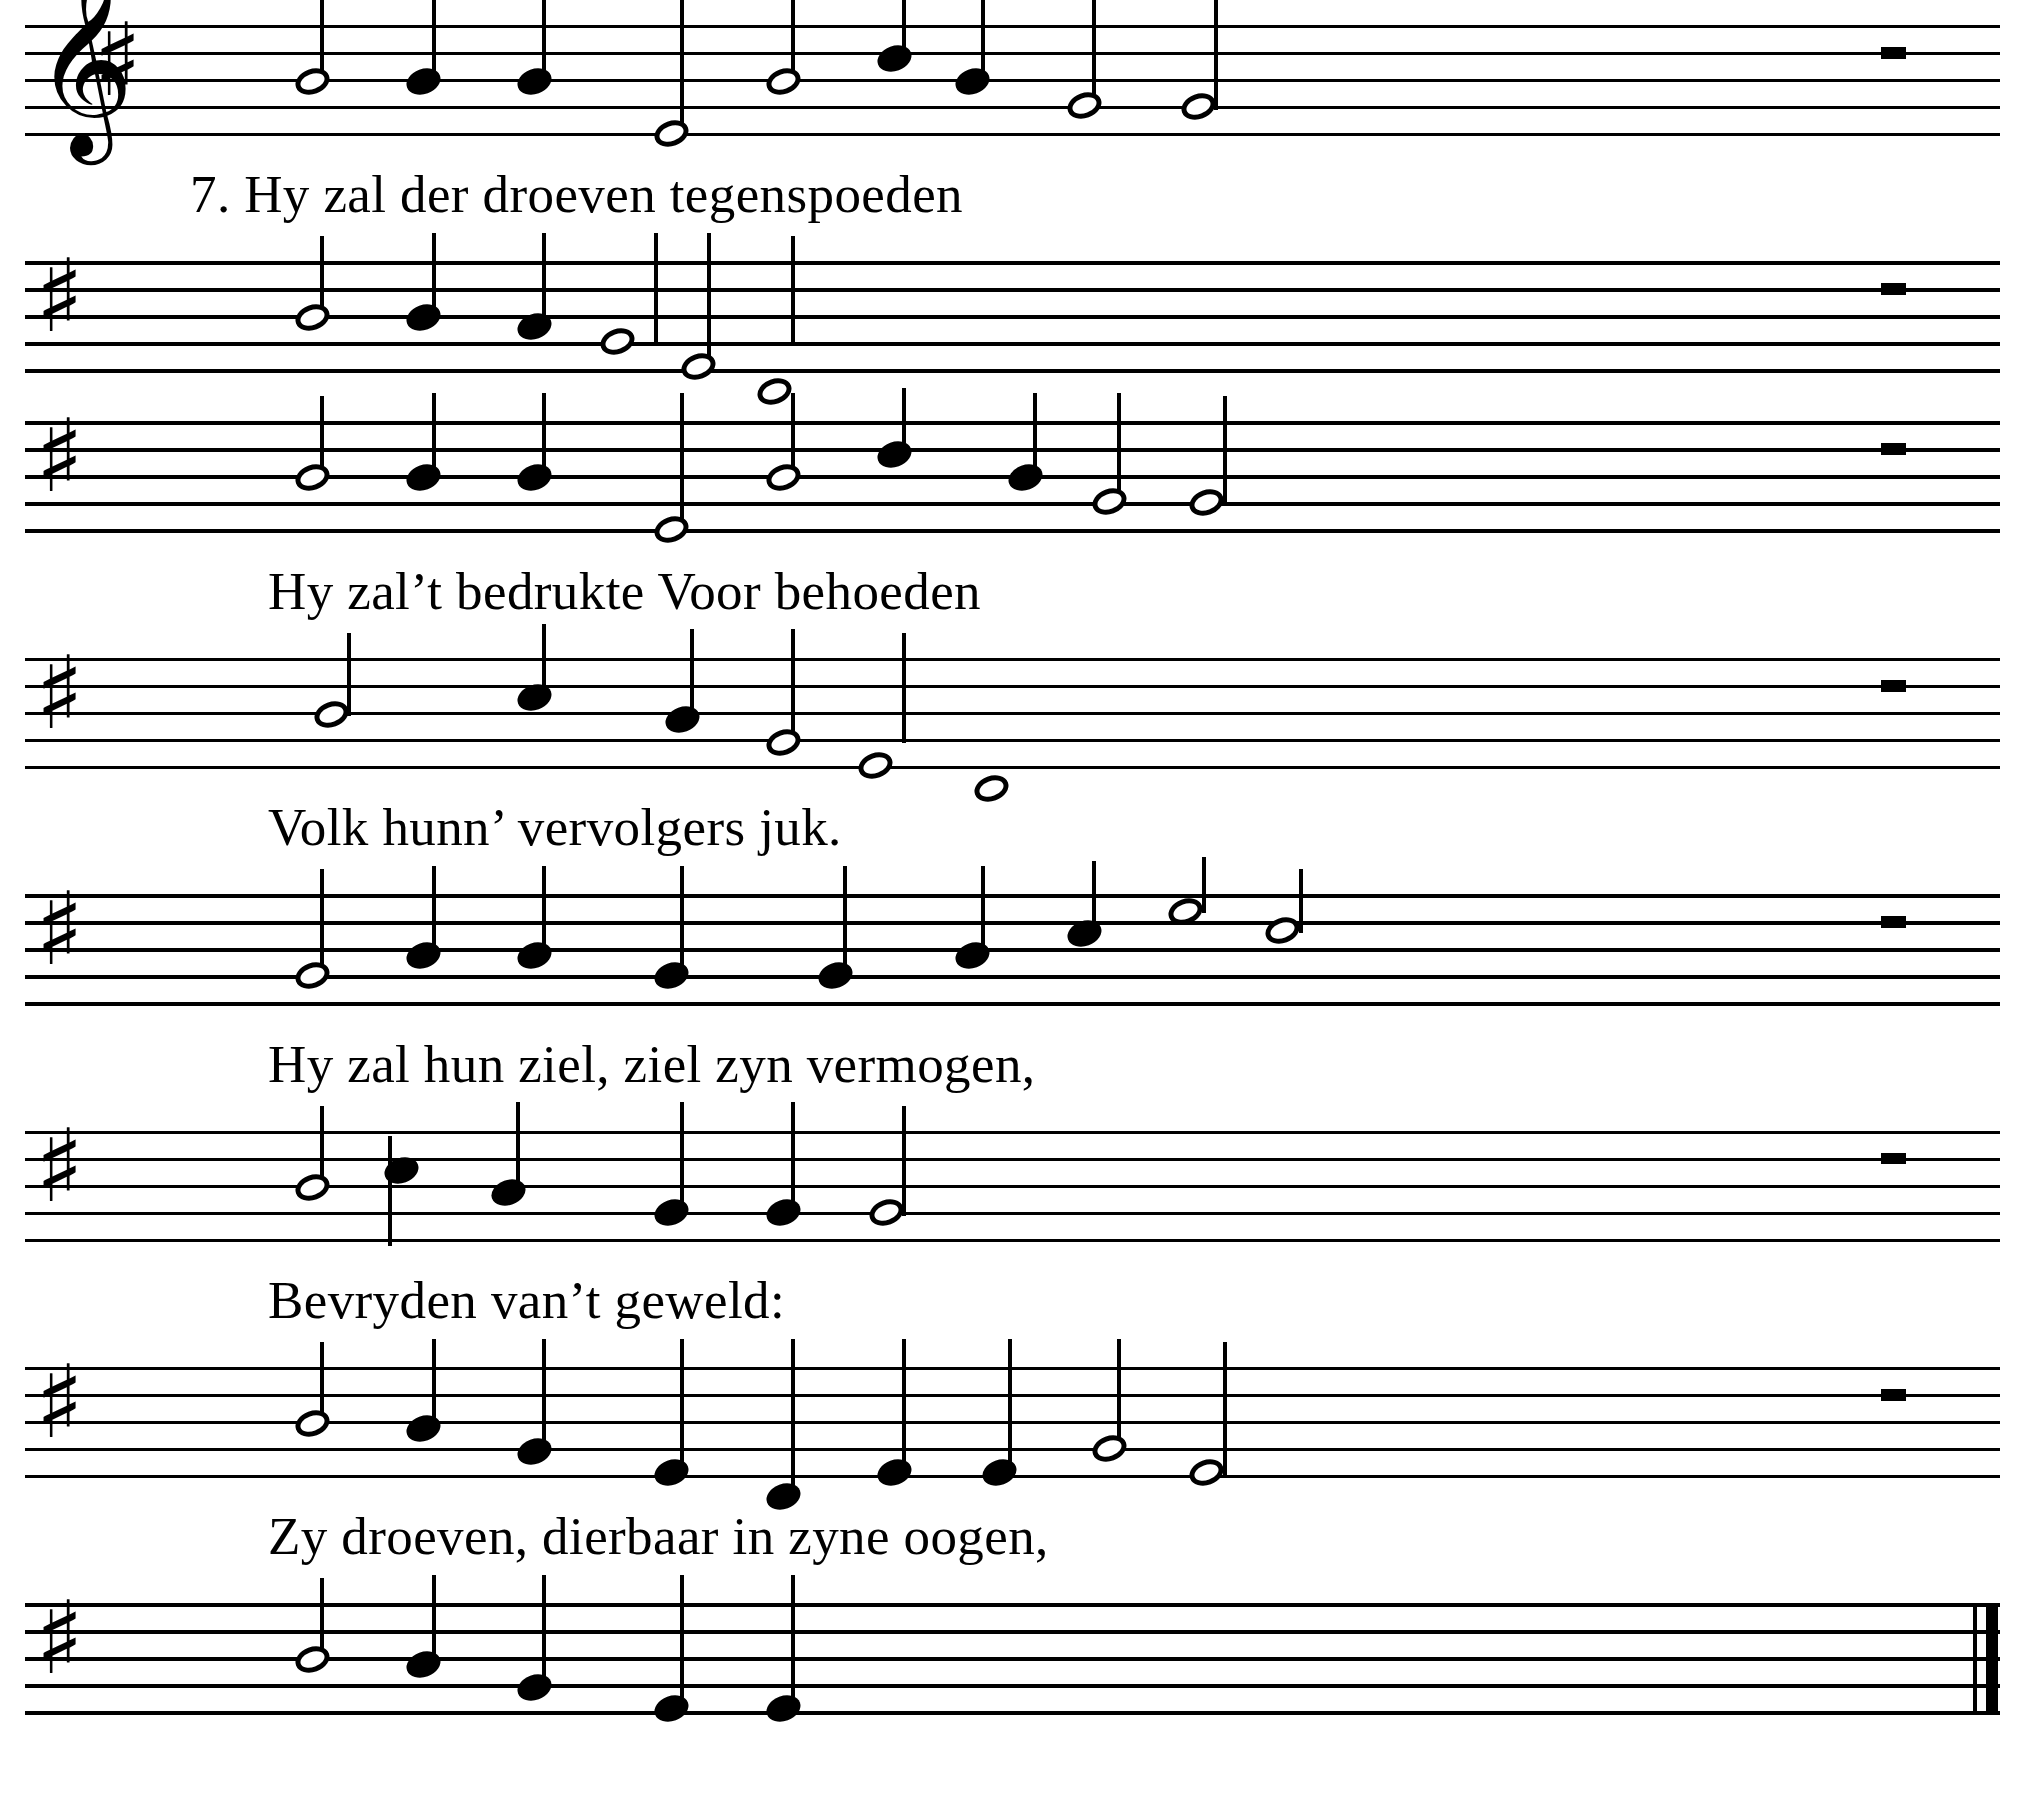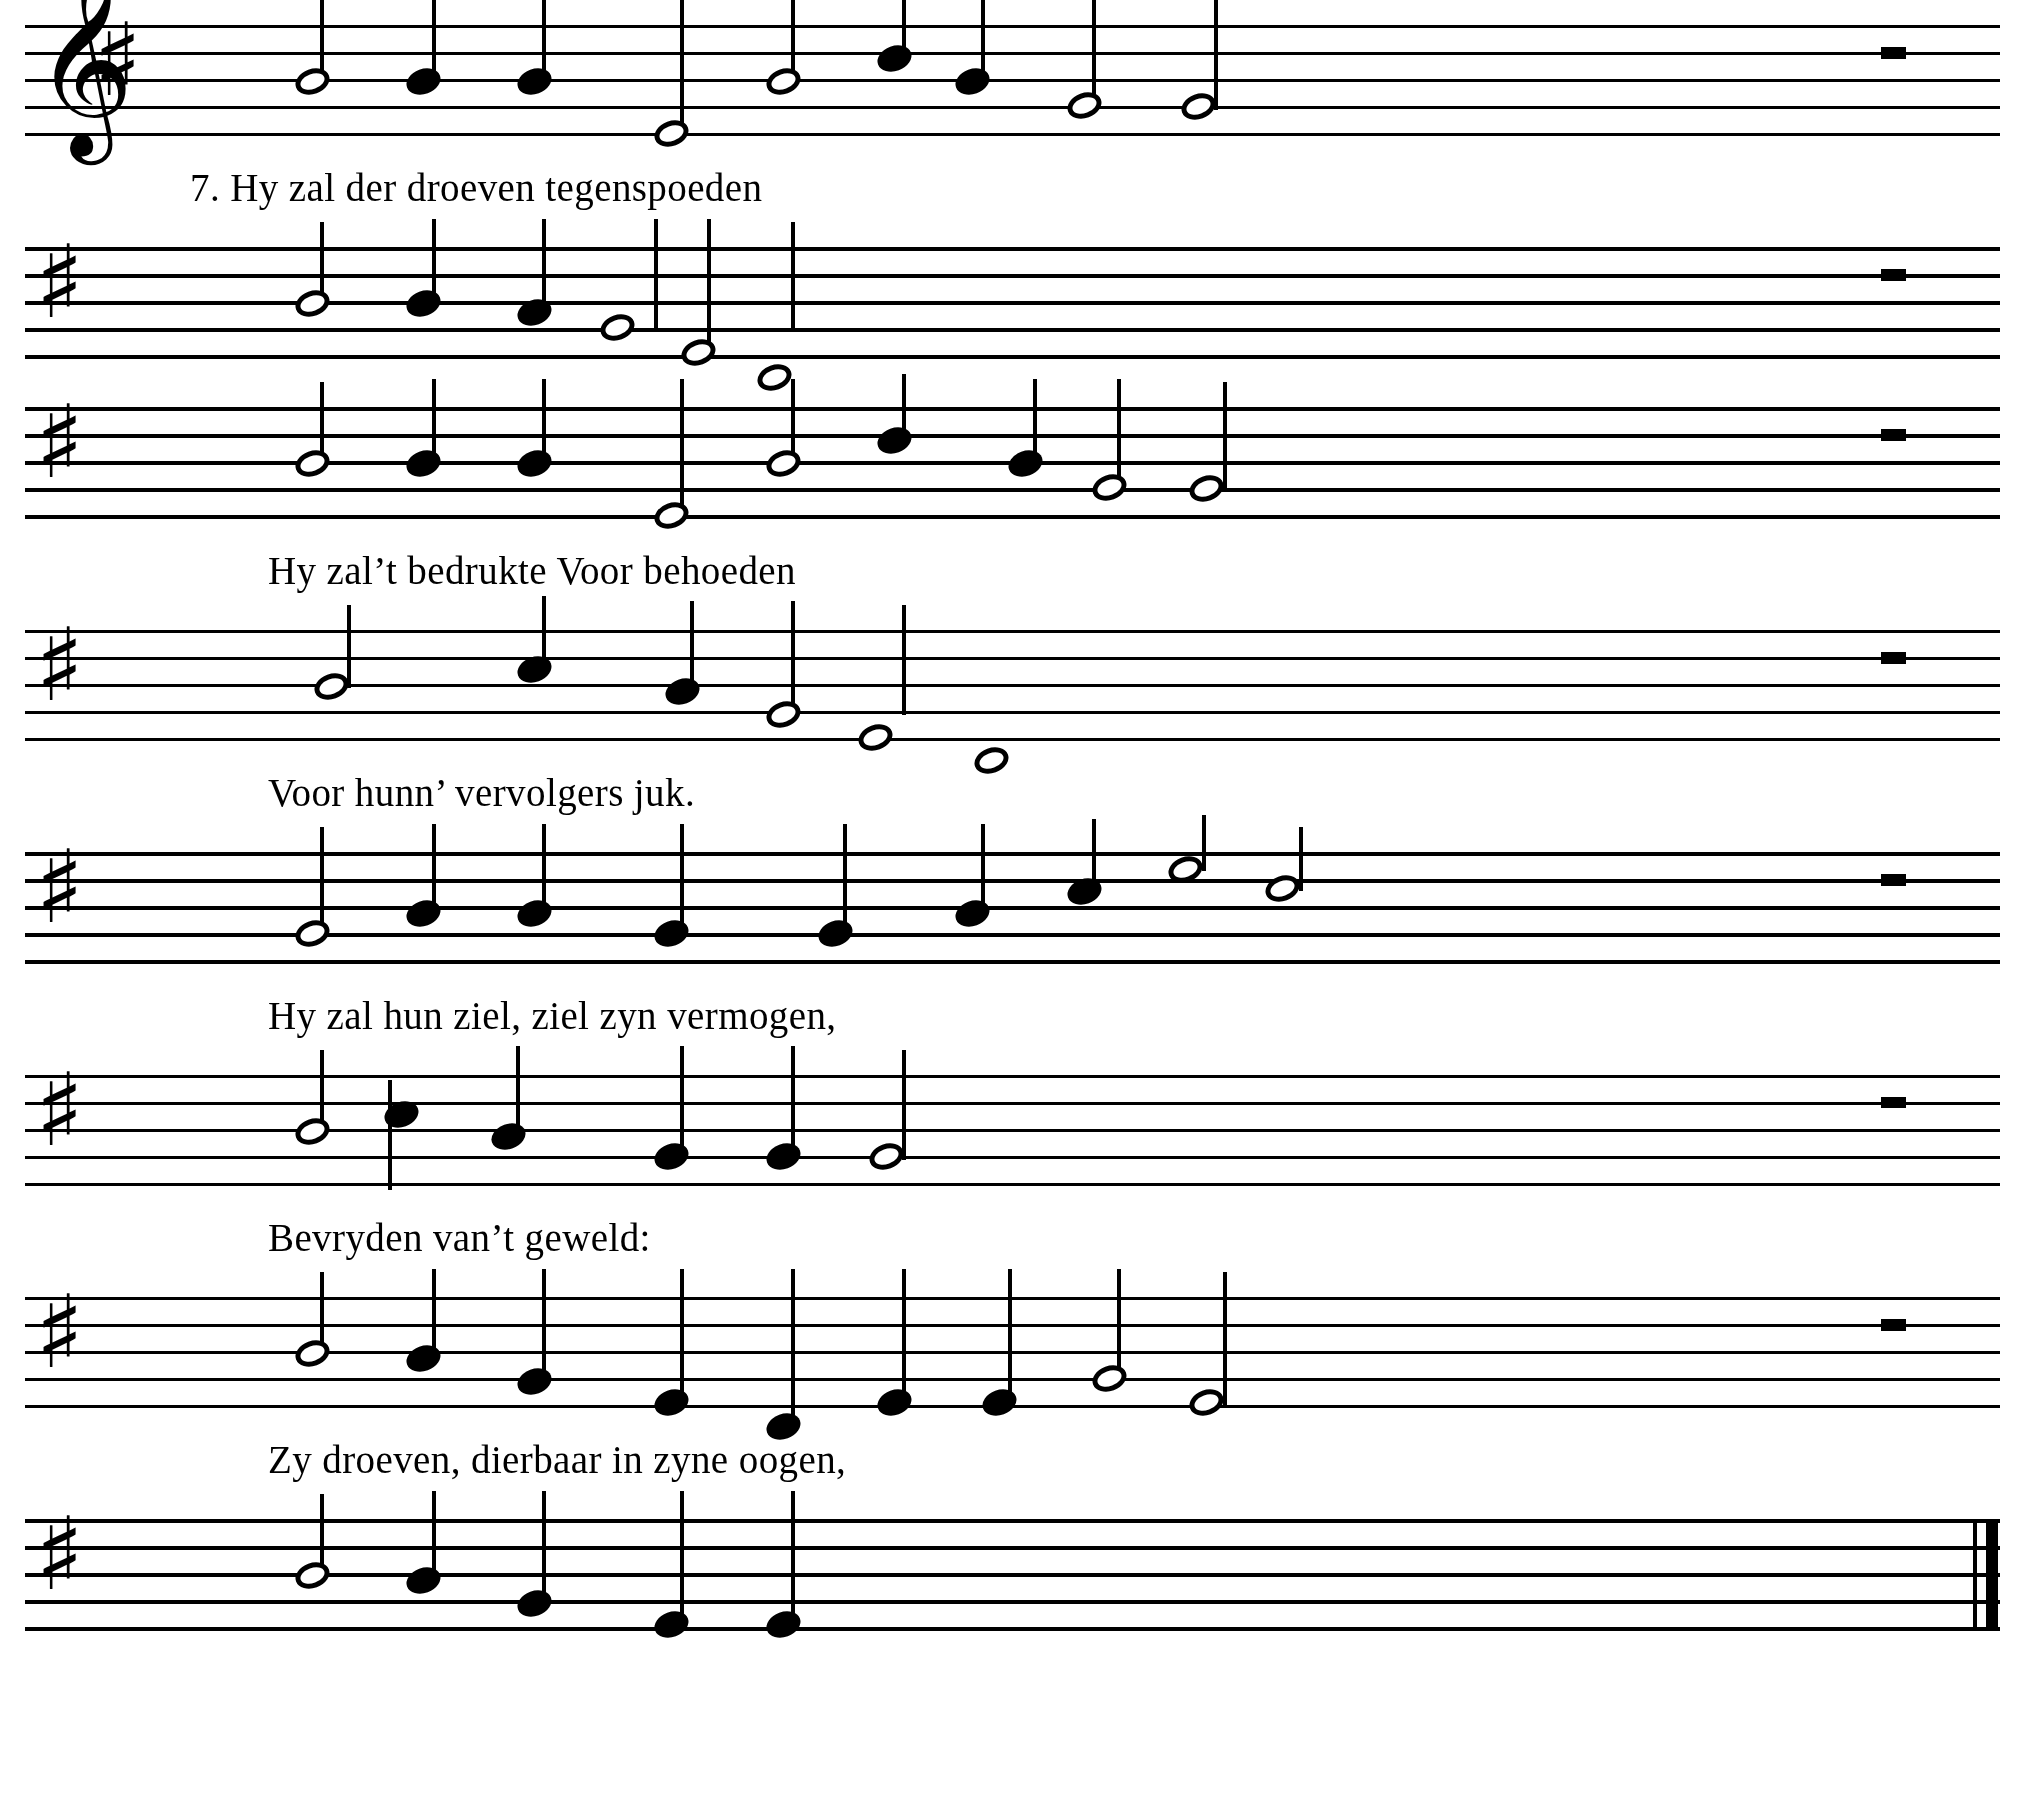--- a/index.html
+++ b/index.html
@@ -102,21 +102,21 @@
 
   
   .finalbar-thin, .finalbar-thick {
     position: absolute;
     background: #000;
   }
 
   
   .lyric {
     font-family: "Liberation Serif", serif;
-    font-size: 39px;
+    font-size: 53px;
     line-height: 1;
     padding-left: 268px;
     margin: 8.4px 0 15px 0;
     letter-spacing: 0.4px;
     white-space: nowrap;
   }
   .lyric.first { padding-left: 190px; }
 </style>
 </head>
 <body>
@@ -266,21 +266,21 @@
       <div class="bar" style="left:791px; top:-3.4px; height:113px;"></div>
       <div class="note open" style="left:766px; top:97px;"></div>
 
       <div class="bar" style="left:902px; top:0px; height:110px;"></div>
       <div class="note open" style="left:858px; top:120px;"></div>
 
       <div class="note open" style="left:974px; top:143px;"></div>
 
       <div class="endrest" style="left:1881px; top:47px;"></div>
     </div>
-    <div class="lyric">Voor hunn’ vervolgers juk.</div>
+    <div class="lyric">Volk hunn’ vervolgers juk.</div>
   </div>
 
   <div class="system">
     <div class="staff">
       <div class="lines">
           <i></i>
           <i></i>
           <i></i>
           <i></i>
           <i></i>

